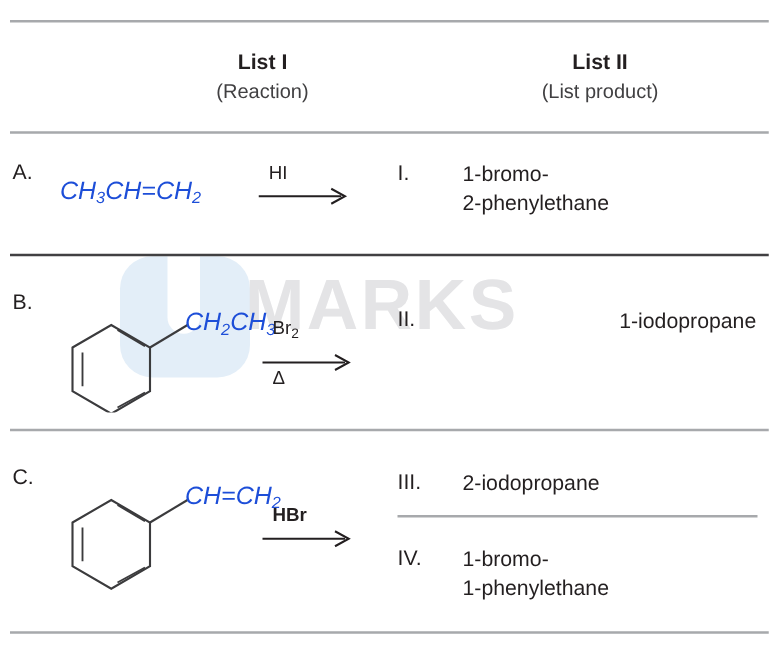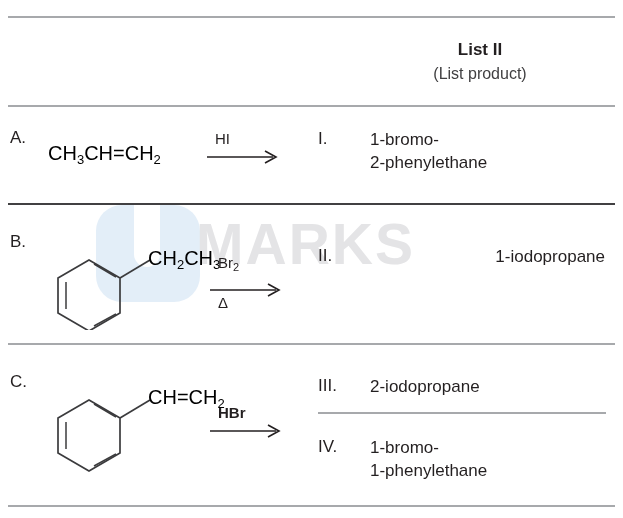--- a/index.html
+++ b/index.html
@@ -110,22 +110,23 @@
     line-height: 23px;
     color: #231f20;
     white-space: pre-line;
   }
 
   
   .formula {
     position: absolute;
     font-size: 20px;
     line-height: 22px;
-    color: #000000;
+    color: #1d4ed8;
     white-space: nowrap;
+    font-style: italic;
   }
   .formula sub {
     font-size: 13px;
     vertical-align: -0.28em;
   }
   .reagent {
     position: absolute;
     font-size: 15px;
     line-height: 17px;
     color: #231f20;
@@ -146,20 +147,24 @@
 
 <div id="content">
 
   <div class="rule" style="left:8px; top:16px; width:607px;"></div>
   <div class="rule" style="left:8px; top:105px; width:607px;"></div>
   <div class="rule dark" style="left:8px; top:203px; width:607px;"></div>
   <div class="rule" style="left:8px; top:343px; width:607px;"></div>
   <div class="rule" style="left:318px; top:412px; width:288px;"></div>
   <div class="rule" style="left:8px; top:505px; width:607px;"></div>
 
+  <div class="col-head" style="left:60px; top:38px; width:300px;">
+    <div class="title">List I</div>
+    <div class="sub">(Reaction)</div>
+  </div>
   <div class="col-head" style="left:345px; top:38px; width:270px;">
     <div class="title">List II</div>
     <div class="sub">(List product)</div>
   </div>
 
   <div class="row-label" style="left:10px; top:128px;">A.</div>
 
   <div class="formula" style="left:48px; top:142px;">
     <span>CH<sub>3</sub>CH</span><span>=</span><span>CH<sub>2</sub></span>
   </div>

